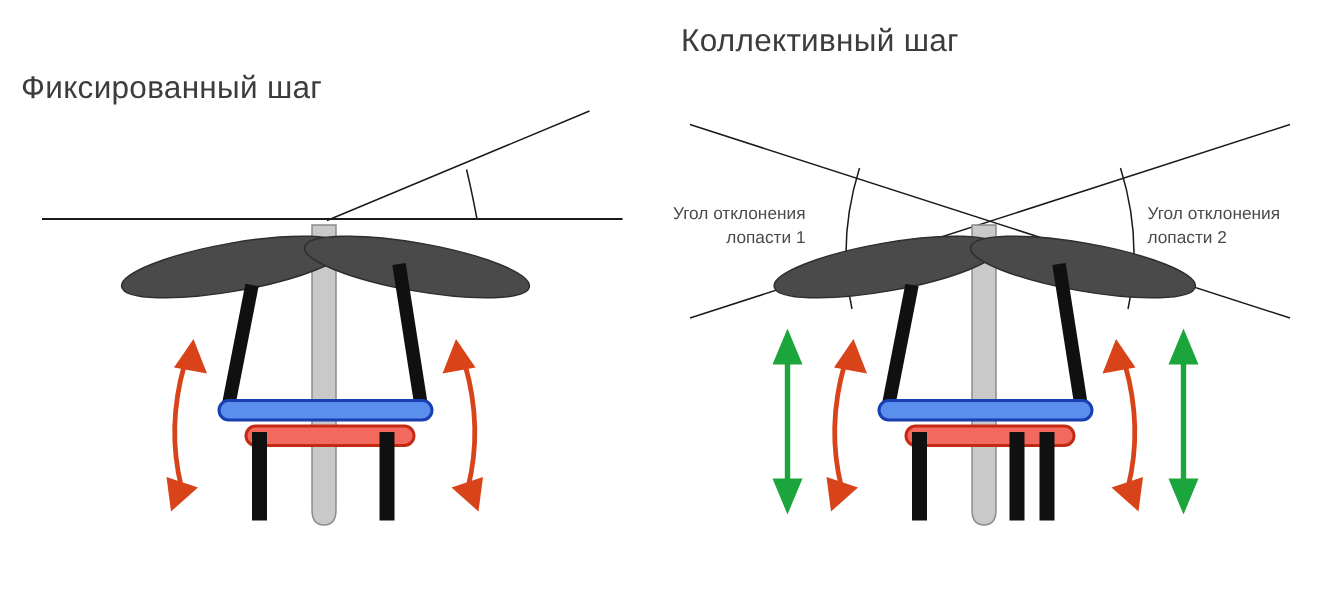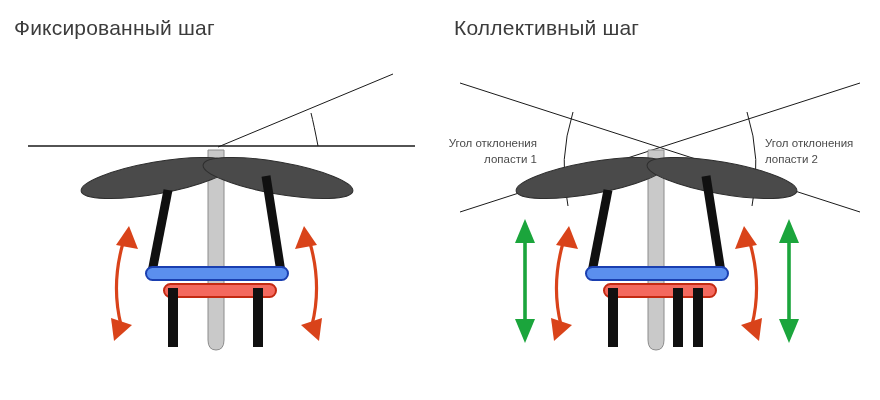--- a/index.html
+++ b/index.html
@@ -24,21 +24,21 @@
 
   .panel-title {
     position: absolute;
     top: 16px;
     font-size: 21px;
     font-weight: 300;
     letter-spacing: 0.2px;
     color: #3c3c3c;
     white-space: nowrap;
   }
-  #panel-fixed .panel-title { left: 14px; }
+  #panel-fixed .panel-title { left: 14px; margin-top: 31px; }
   #panel-collective .panel-title { left: 14px; }
 
   .diagram-svg {
     position: absolute;
     left: 0;
     top: 0;
     width: 440px;
     height: 400px;
     display: block;
   }

